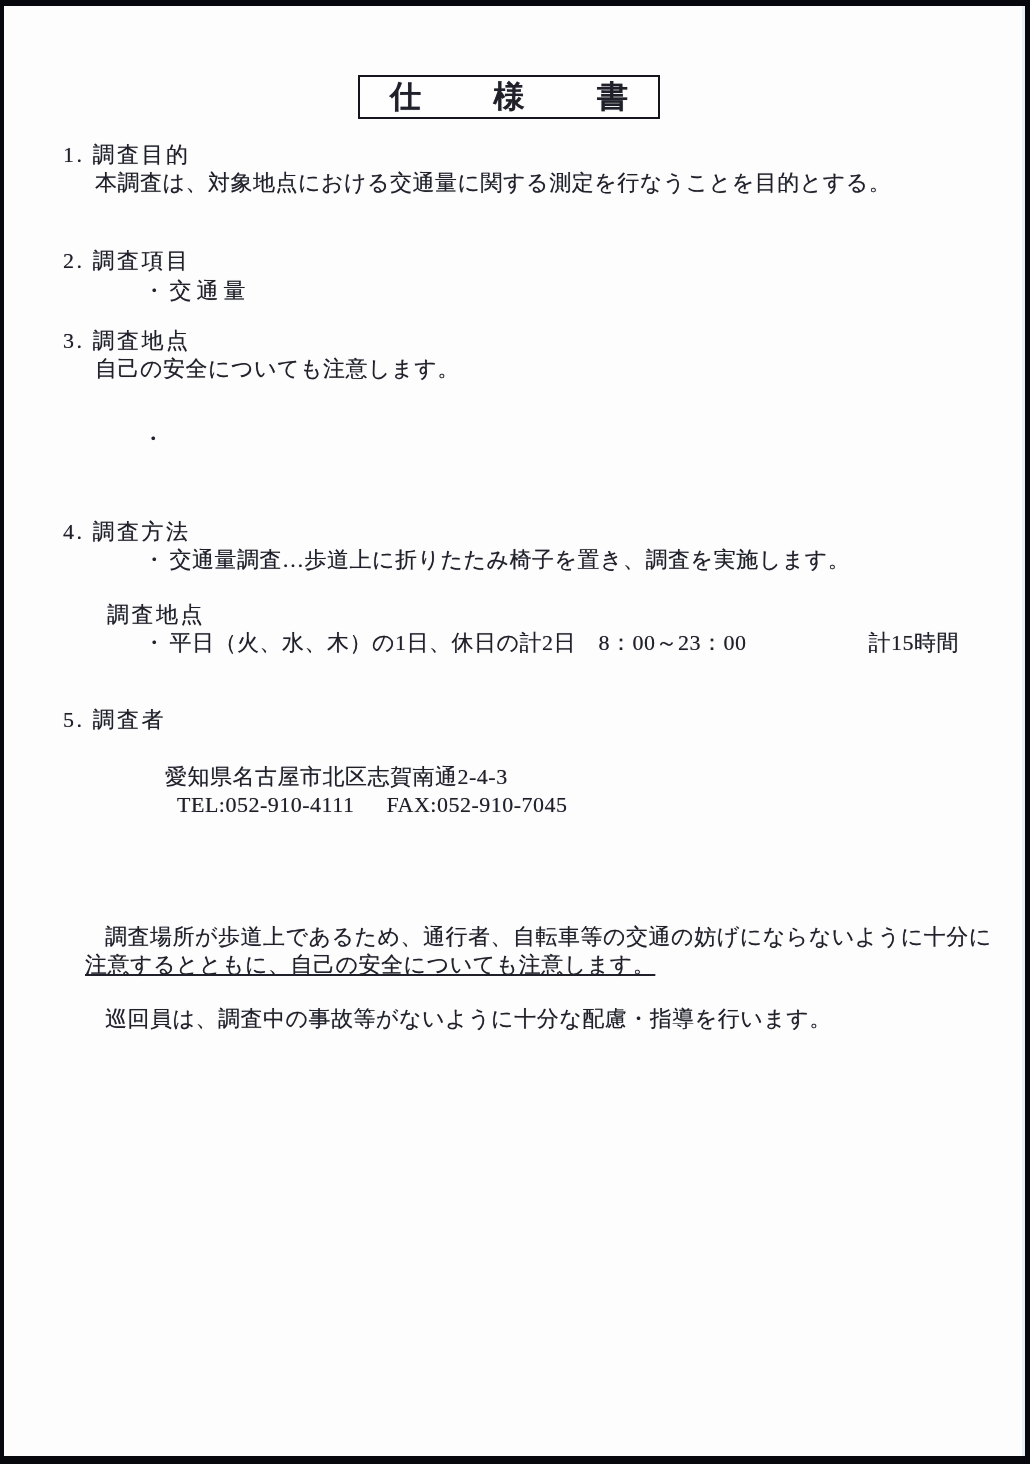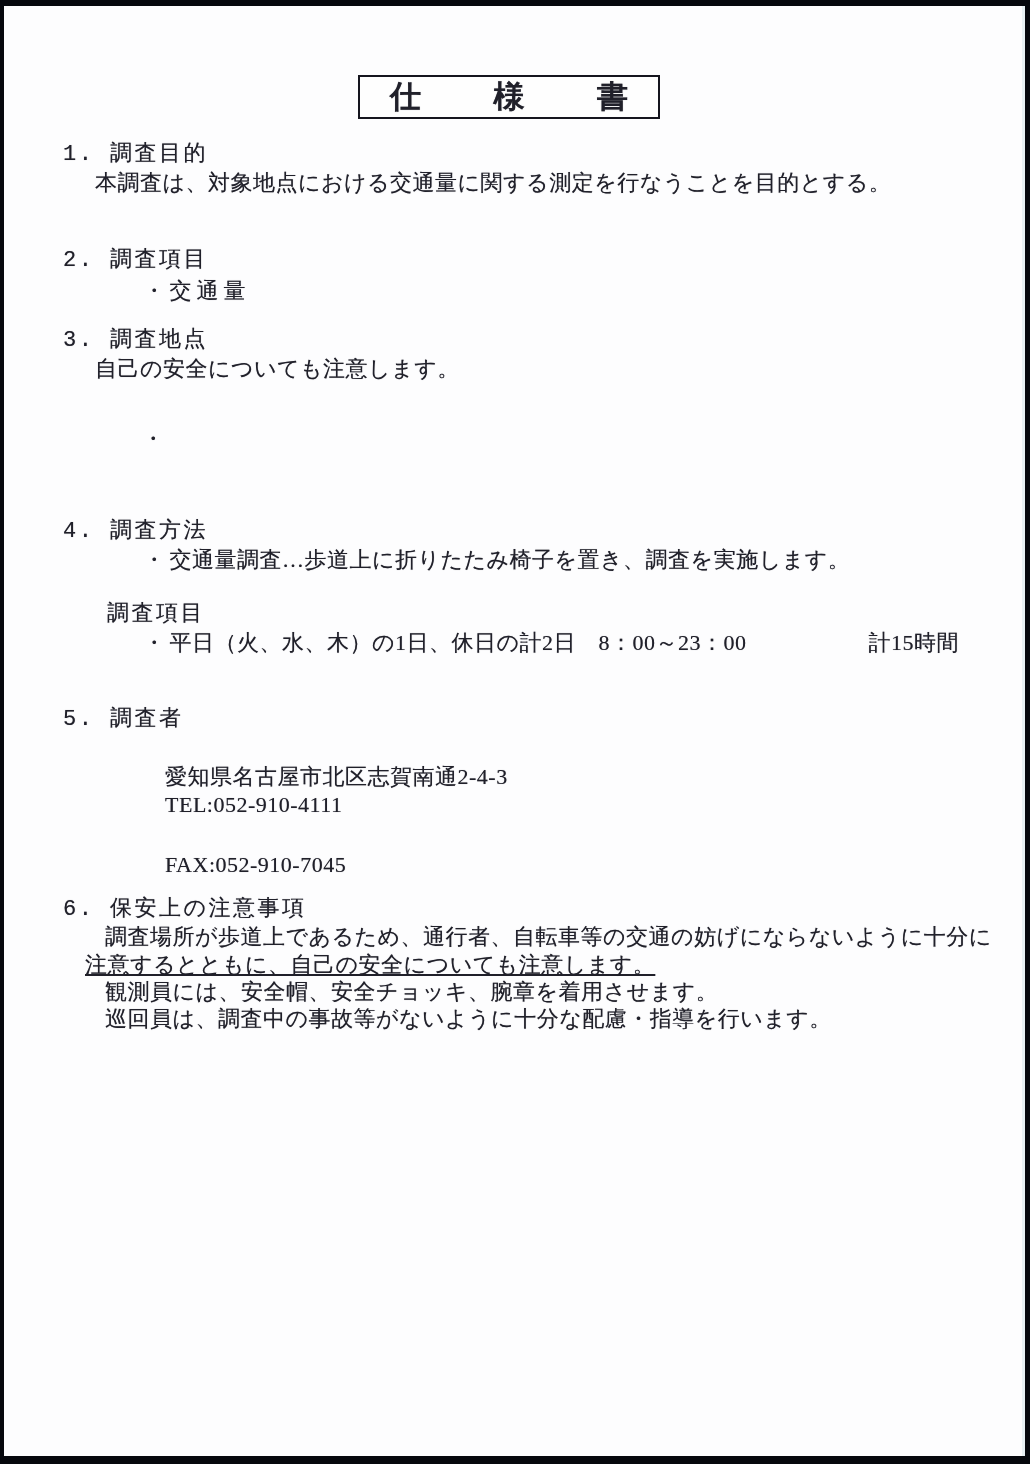--- a/index.html
+++ b/index.html
@@ -49,21 +49,20 @@
   .line {
     position: absolute;
     font-size: 22px;
     line-height: 28px;
     white-space: nowrap;
     letter-spacing: 0.5px;
     text-shadow: 0 0 0.7px rgba(32,32,42,0.55);
   }
   .heading {
     letter-spacing: 2.5px;
-    font-family: Liberation Mono, monospace;
   }
   .bullet-line {
     display: flex;
     align-items: baseline;
   }
   .bullet-line .marker {
     display: inline-block;
     margin-right: 4px;
   }
   .spaced {
@@ -102,35 +101,33 @@
 
   <div class="line heading" style="left:59px; top:321px;">3. 調査地点</div>
   <div class="line" style="left:91px; top:349px;">自己の安全についても注意します。</div>
   <div class="line" style="left:138px; top:419px;">・</div>
 
   <div class="line heading" style="left:59px; top:512px;">4. 調査方法</div>
   <div class="line bullet-line" style="left:139px; top:540px;">
     <span class="marker">・</span>
     <span>交通量調査…歩道上に折りたたみ椅子を置き、調査を実施します。</span>
   </div>
-  <div class="line heading" style="left:103px; top:595px;">調査項目</div>
+  <div class="line heading" style="left:103px; top:595px;">調査地点</div>
   <div class="line time-row" style="left:139px; top:623px;">
     <span class="bullet-line">
       <span class="marker">・</span>
       <span>平日（火、水、木）の1日、休日の計2日　8：00～23：00</span>
     </span>
     <span>計15時間</span>
   </div>
 
   <div class="line heading" style="left:59px; top:700px;">5. 調査者</div>
   <div class="line" style="left:161px; top:757px;">愛知県名古屋市北区志賀南通2-4-3</div>
-  <div class="line contact-row" style="left:161px; top:785px;flex-direction:column;">
+  <div class="line contact-row" style="left:173px; top:785px;">
     <span>TEL:052-910-4111</span>
     <span>FAX:052-910-7045</span>
   </div>
 
-  <div class="line heading" style="left:59px; top:890px;">6. 保安上の注意事項</div>
   <div class="line" style="left:101px; top:917px;">調査場所が歩道上であるため、通行者、自転車等の交通の妨げにならないように十分に</div>
   <div class="line" style="left:81px; top:945px;text-decoration:underline;">注意するとともに、自己の安全についても注意します。</div>
-  <div class="line" style="left:101px; top:972px;">観測員には、安全帽、安全チョッキ、腕章を着用させます。</div>
   <div class="line" style="left:101px; top:999px;">巡回員は、調査中の事故等がないように十分な配慮・指導を行います。</div>
 
 </div>
 
 </body></html>

